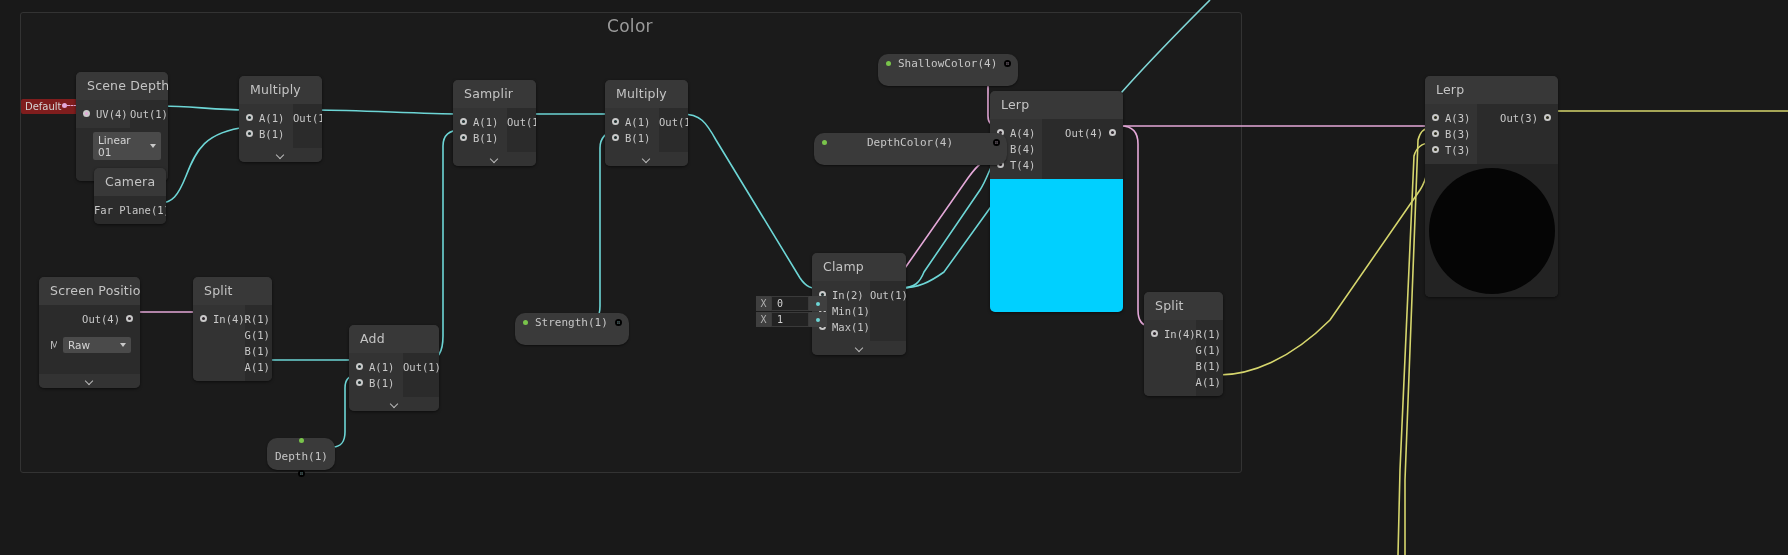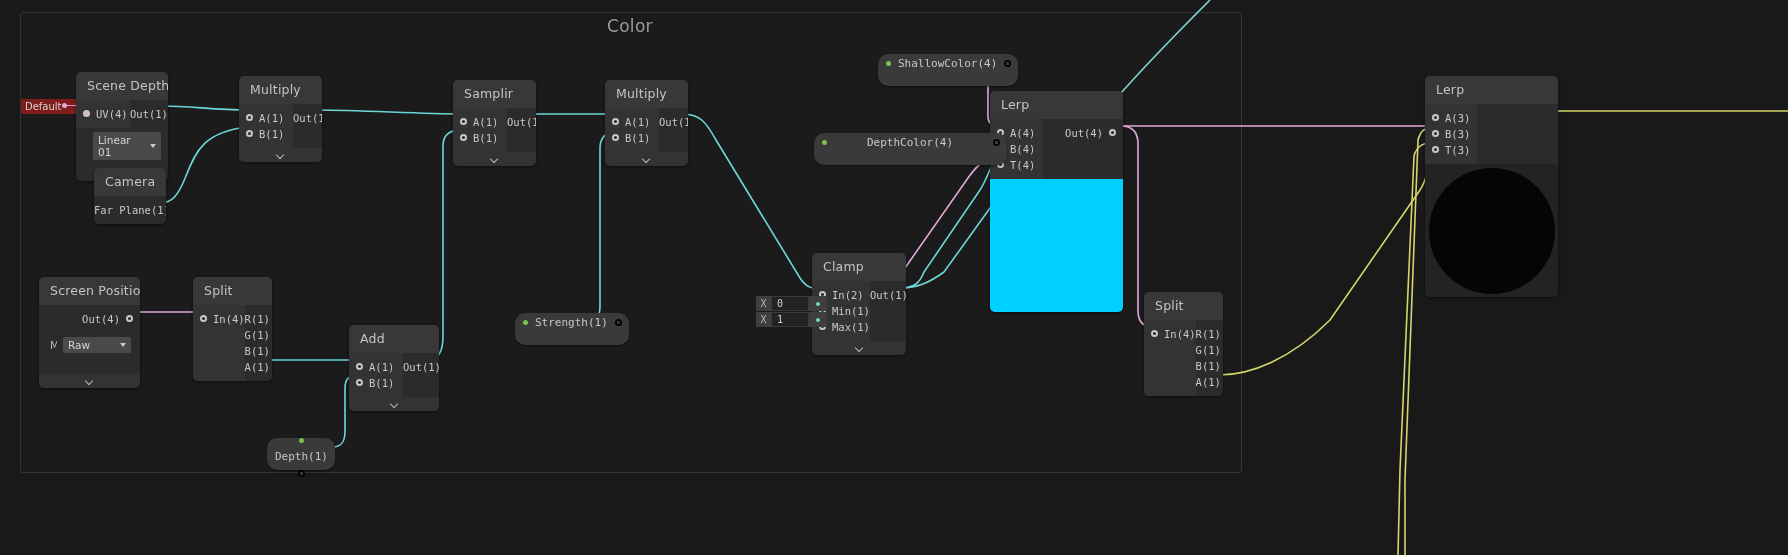--- a/index.html
+++ b/index.html
@@ -521,20 +521,28 @@
             </span>
           <span>B(3)</span>
         </div>
         <div class="port-row in">
           <span class="dot f c-v3">
               <i></i>
             </span>
           <span>T(3)</span>
         </div>
       </div>
+      <div class="col-out">
+        <div class="port-row out">
+          <span>Out(3)</span>
+          <span class="dot f c-v3">
+              <i></i>
+            </span>
+        </div>
+      </div>
     </div>
     <div class="preview" style="height:133px;">
       <div class="sphere">
         <div style="width:126px;height:126px;border-radius:50%;background:#050505;"></div>
       </div>
     </div>
   </div>
 
   <div class="pill" style="left:878px;top:54px;">
     <span class="gdot"></span>

